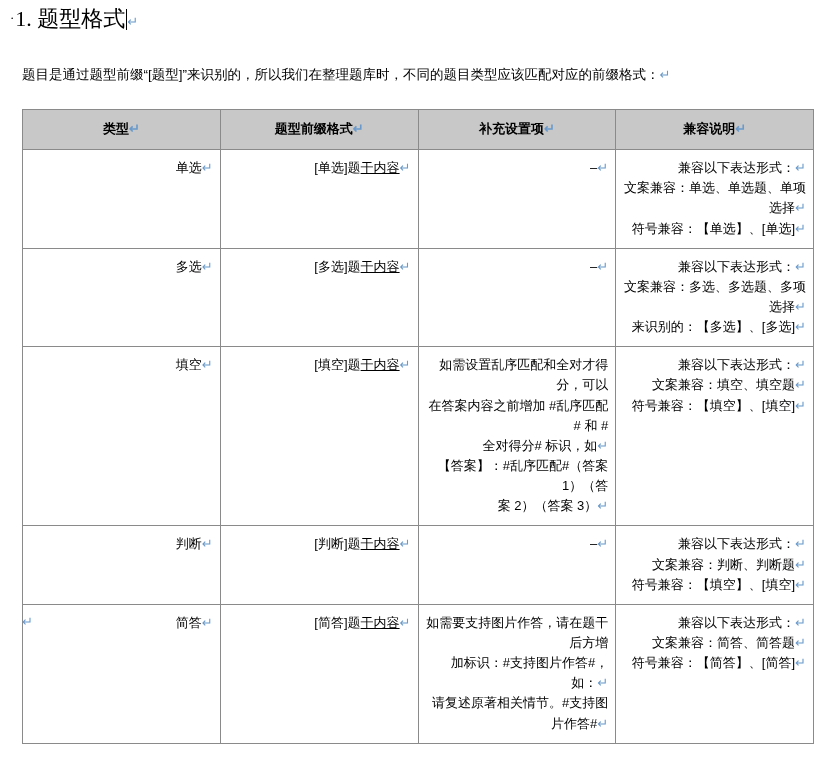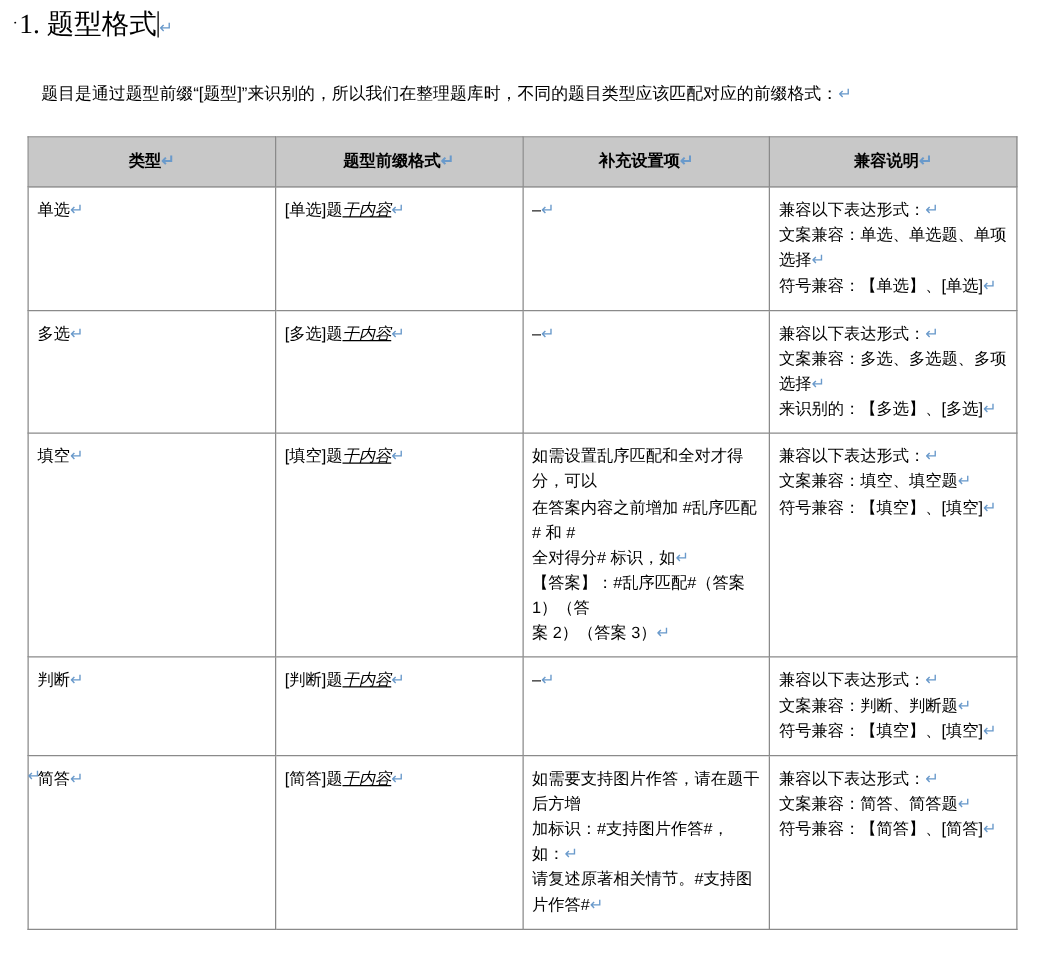--- a/index.html
+++ b/index.html
@@ -48,50 +48,50 @@
     font-size: 13px;
     font-family: "Liberation Sans", sans-serif;
   }
   .intro {
     position: absolute;
     left: 22px;
     top: 66px;
     font-size: 13.5px;
     font-family: "Liberation Sans", sans-serif;
     white-space: nowrap;
-    margin-left: 11px;
   }
   table.main {
     position: absolute;
     left: 22px;
     top: 109px;
     border-collapse: collapse;
     width: 792px;
     table-layout: fixed;
     font-family: "Liberation Sans", sans-serif;
     font-size: 13px;
   }
   table.main th, table.main td {
     border: 1px solid #8a8a8a;
     padding: 8px 7px 9px 7px;
     vertical-align: top;
     line-height: 1.55;
+    text-align: right;
   }
   table.main thead th {
     background: #c8c8c8;
     font-weight: bold;
     text-align: center;
     padding-top: 9px;
     padding-bottom: 10px;
   }
   td.col-type { width: 66px; }
   td.col-prefix { width: 155px; }
   td.col-extra { width: 275px; }
   td.col-compat { width: auto; }
-  .uline { text-decoration: underline; font-style: italic; }
+  .uline { text-decoration: underline; }
   .notes-lead {
     position: absolute;
     left: 22px;
     top: 654px;
     font-size: 13.5px;
     font-family: "Liberation Sans", sans-serif;
     white-space: nowrap;
   }
   .note {
     position: absolute;

